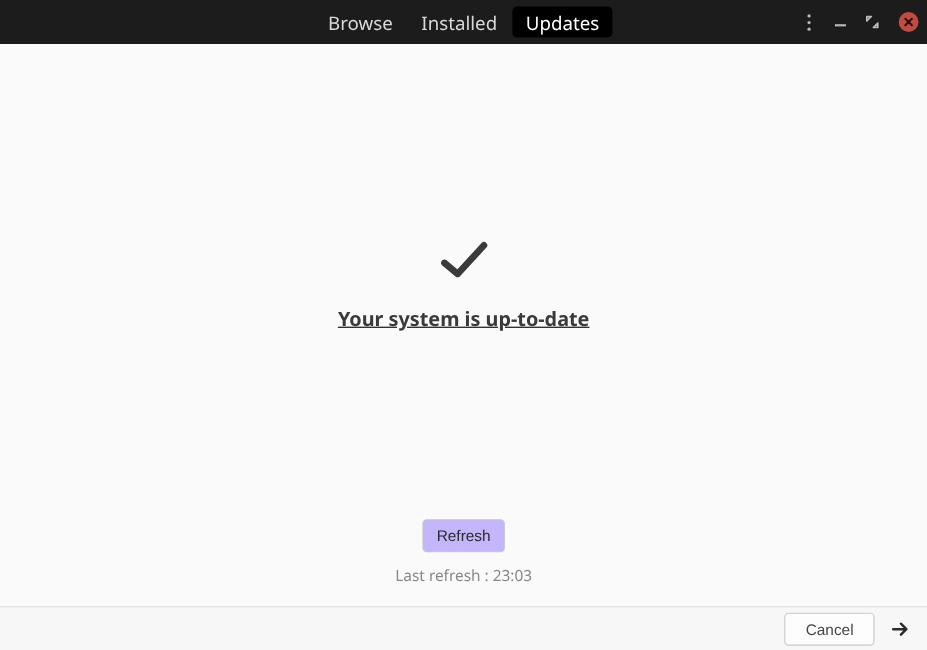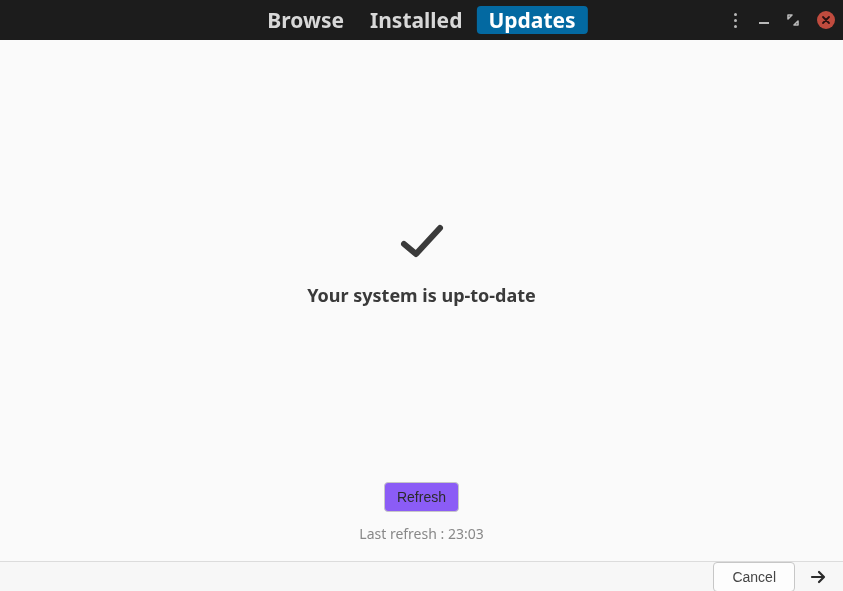--- a/index.html
+++ b/index.html
@@ -34,30 +34,29 @@
       left: 50%;
       transform: translateX(-50%);
       height: 100%;
     }
     
     .tab {
       padding: 0 12px;
       height: 28px;
       display: flex;
       align-items: center;
-      font-size: 21px;
+      font-size: 17px;
       color: #d8d8d8;
       cursor: pointer;
       border-radius: 4px;
       margin: 0 1px;
-      font-weight: bold;
     }
     
     .tab.active {
-      background: #0369a1;
+      background: #000000;
       color: #ffffff;
     }
     
     .window-controls {
       position: absolute;
       right: 8px;
       display: flex;
       align-items: center;
       gap: 18px;
       height: 100%;
@@ -119,20 +118,21 @@
       justify-content: center;
       position: relative;
       background: #fafafa;
     }
     
     .status-block {
       display: flex;
       flex-direction: column;
       align-items: center;
       margin-top: -70px;
+      text-decoration: underline;
     }
     
     .check-icon {
       margin-bottom: 18px;
     }
     
     .status-text {
       font-size: 18px;
       font-weight: 700;
       color: #3a3a3a;
@@ -144,34 +144,34 @@
       display: flex;
       flex-direction: column;
       align-items: center;
       gap: 12px;
     }
     
     .refresh-btn {
       padding: 6px 12px;
       font-size: 14px;
       border: 1px solid #c7c7c7;
-      background: #8b5cf6;
+      background: #c4b5fd;
       border-radius: 4px;
       cursor: pointer;
       color: #2b2b2b;
       margin-top: 11px;
     }
     
     .last-refresh {
       font-size: 14px;
       color: #888888;
     }
     
     .footer {
-      height: 30px;
+      height: 40px;
       border-top: 1px solid #dcdcdc;
       background: #f7f7f7;
       display: flex;
       align-items: center;
       justify-content: flex-end;
       padding: 0 10px;
       gap: 8px;
     }
     
     .footer-btn {

